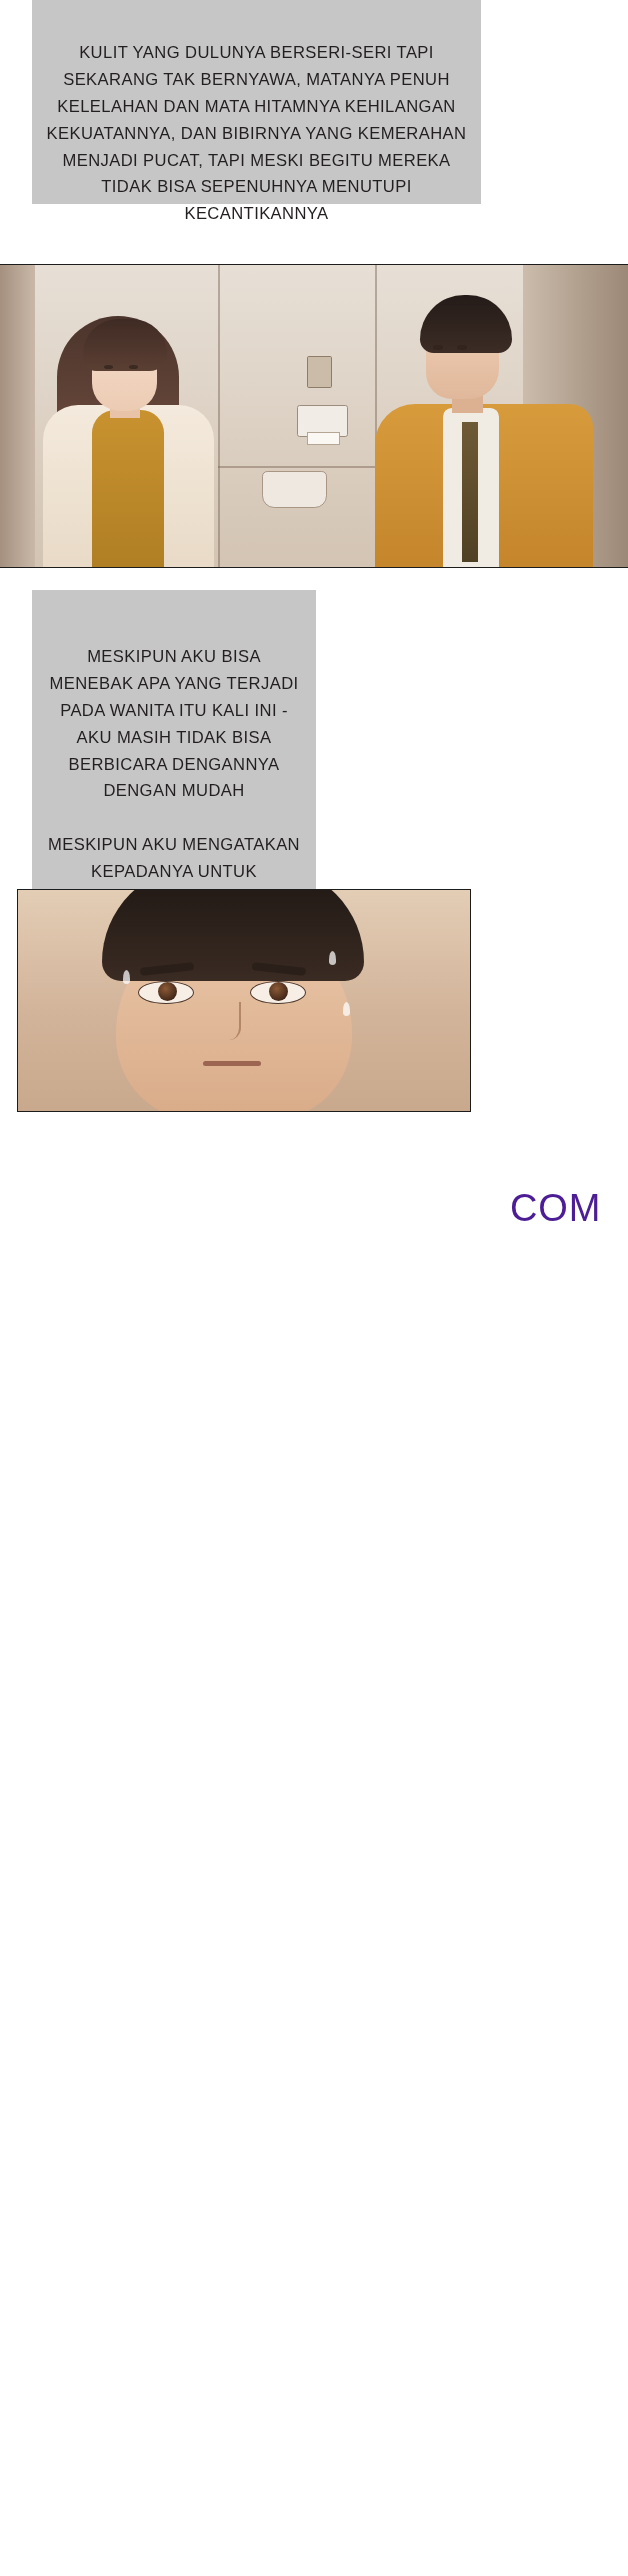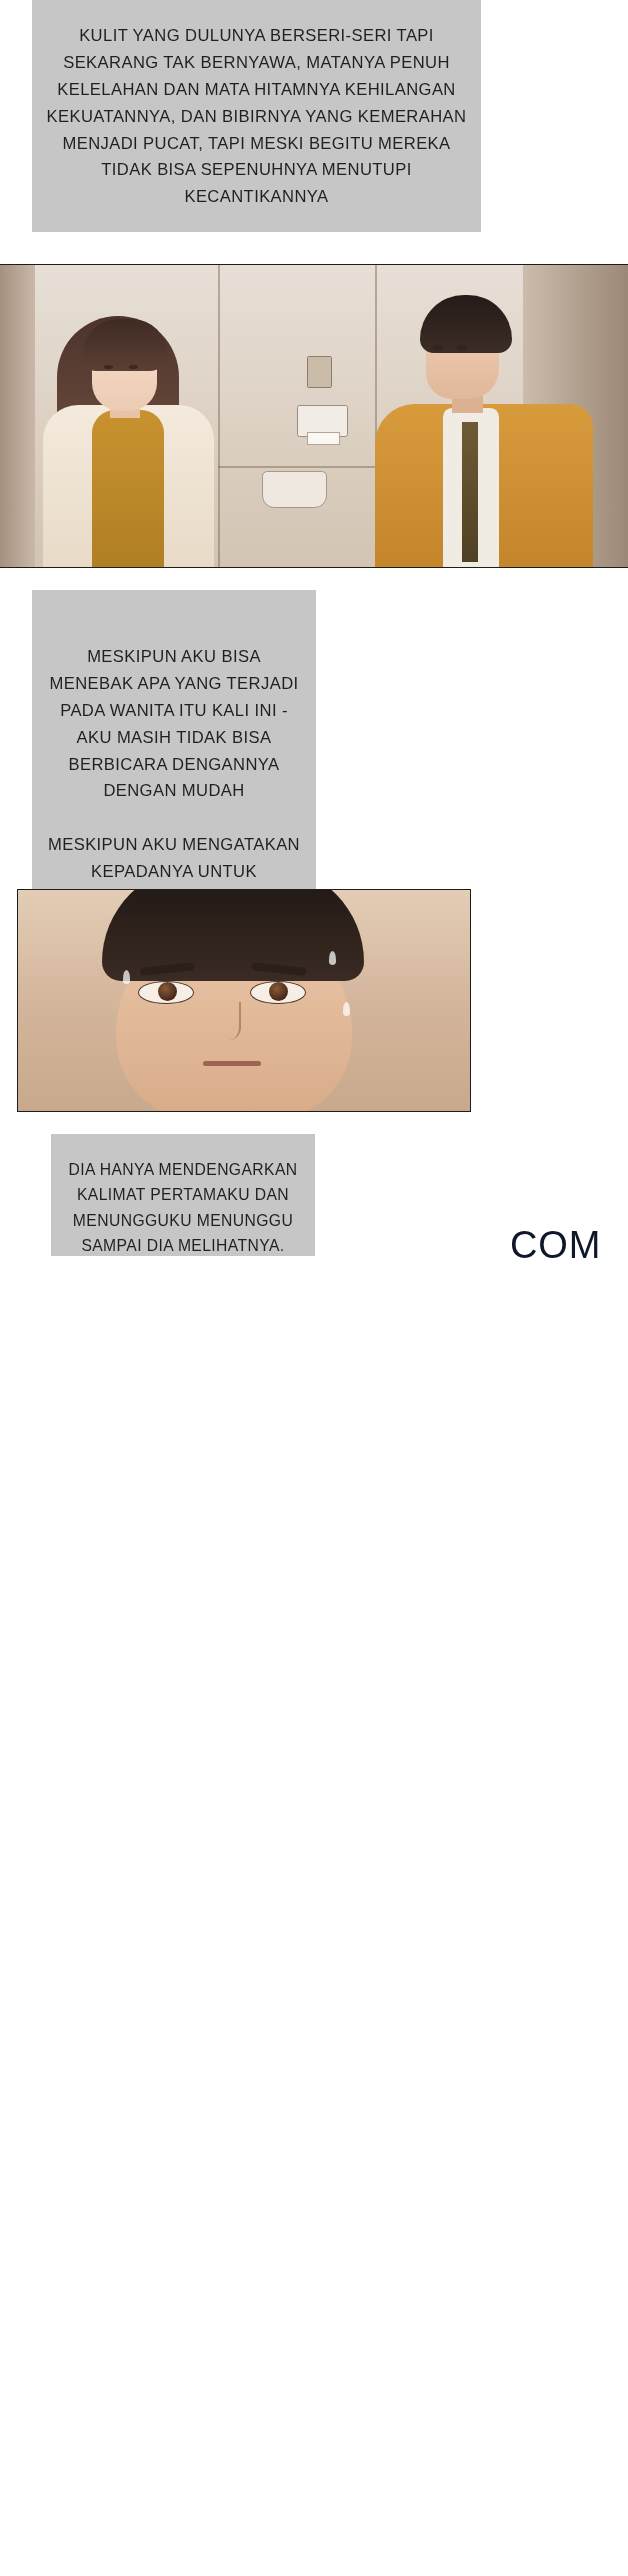--- a/index.html
+++ b/index.html
@@ -36,22 +36,22 @@
     margin: 0;
   }
   .narration p + p {
     margin-top: 1.6em;
   }
 
   #narration-top {
     left: 32px;
     top: 0px;
     width: 449px;
-    height: 232px;
-    padding-top: 23px;
+    height: 204px;
+    padding-top: 40px;
   }
 
   #narration-middle {
     left: 32px;
     top: 590px;
     width: 284px;
     height: 364px;
     padding-top: 54px;
   }
 
@@ -310,23 +310,22 @@
     border-radius: 50% 50% 50% 50% / 70% 70% 30% 30%;
   }
 
   
   #watermark {
     position: absolute;
     left: 510px;
     top: 1187px;
     font-size: 38px;
     letter-spacing: 0.9px;
-    color: #0f172a;
+    color: #4c1d95;
     font-family: "Liberation Sans", sans-serif;
-    margin-top: 37px;
   }
 </style>
 </head>
 <body>
 
 <div class="page">
 
   <div class="narration" id="narration-top">
     <p>KULIT YANG DULUNYA BERSERI-SERI TAPI SEKARANG TAK BERNYAWA, MATANYA PENUH KELELAHAN DAN MATA HITAMNYA KEHILANGAN KEKUATANNYA, DAN BIBIRNYA YANG KEMERAHAN MENJADI PUCAT, TAPI MESKI BEGITU MEREKA TIDAK BISA SEPENUHNYA MENUTUPI KECANTIKANNYA</p>
   </div>
@@ -380,20 +379,17 @@
     <div class="cu-eye-white" style="left:232px; top:91px;"></div>
     <div class="cu-iris" style="left:140px; top:92px;"></div>
     <div class="cu-iris" style="left:251px; top:92px;"></div>
     <div class="cu-nose"></div>
     <div class="cu-mouth"></div>
     <div class="cu-sweat" style="left:105px; top:80px;"></div>
     <div class="cu-sweat" style="left:311px; top:61px;"></div>
     <div class="cu-sweat" style="left:325px; top:112px;"></div>
   </div>
 
-  <div class="narration" id="narration-bottom">
-    <p>DIA HANYA MENDENGARKAN KALIMAT PERTAMAKU DAN MENUNGGUKU MENUNGGU SAMPAI DIA MELIHATNYA.</p>
-  </div>
 
   <div id="watermark">COM</div>
 
 </div>
 
 
 </body></html>

